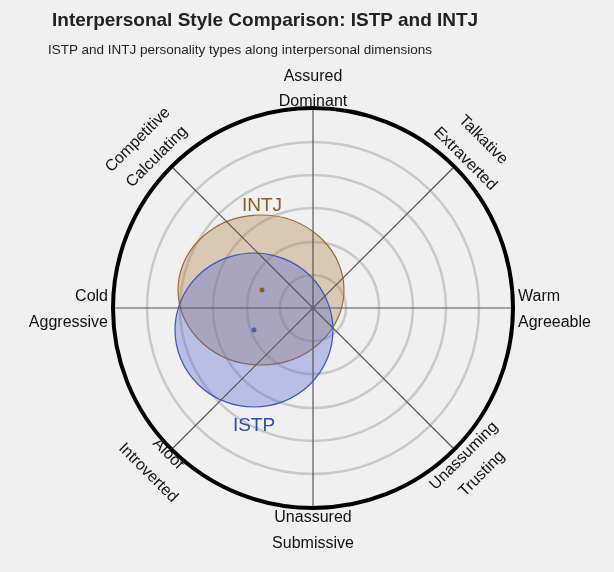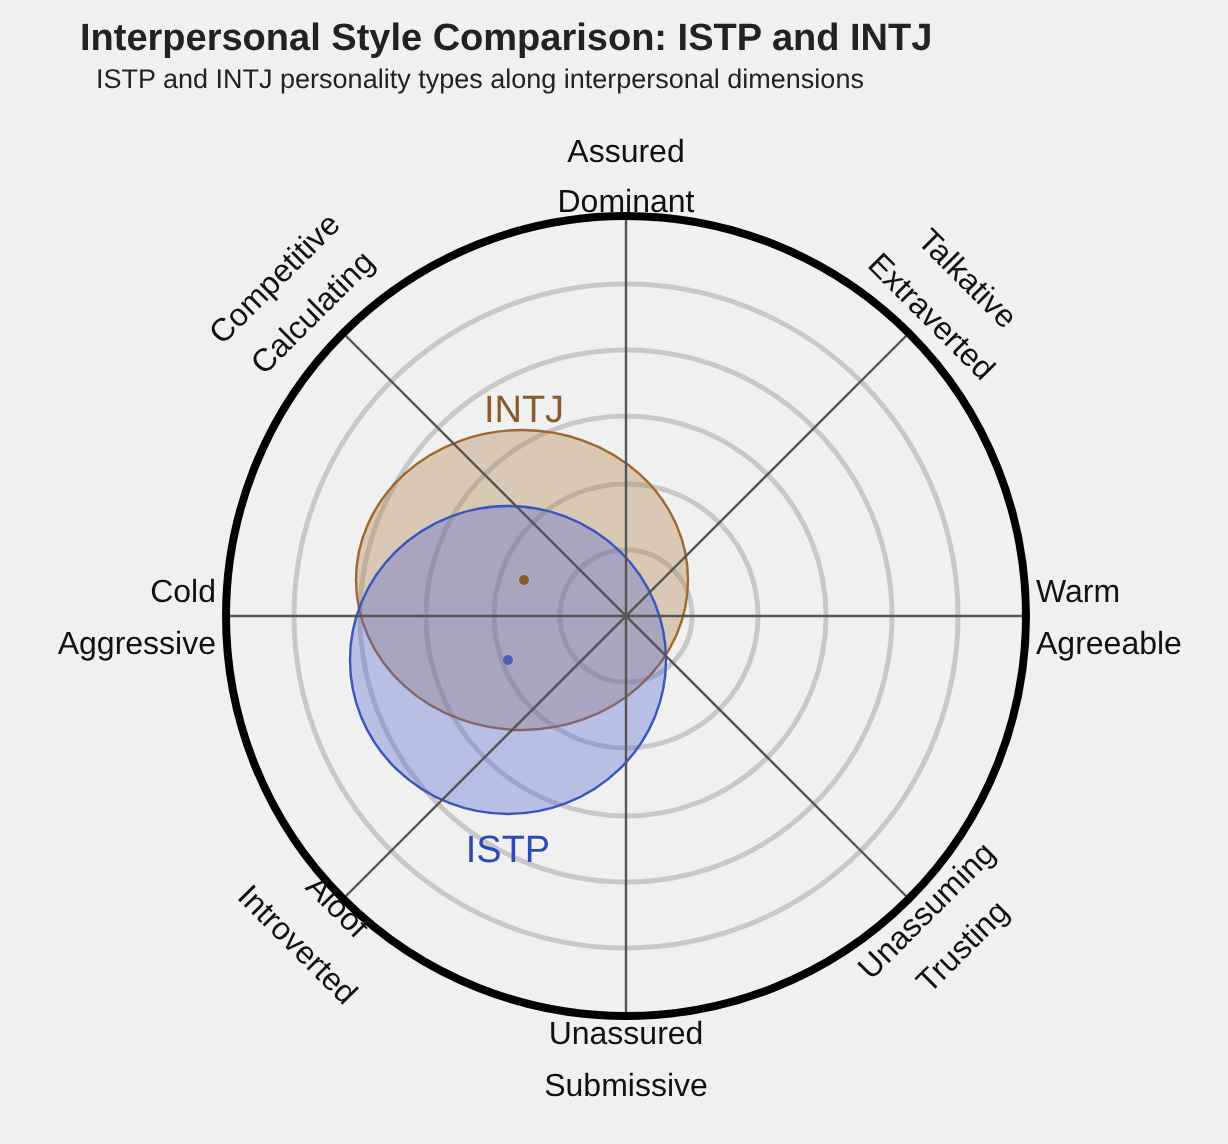--- a/index.html
+++ b/index.html
@@ -1,19 +1,19 @@
 <!DOCTYPE html>
 <html><head>
 <meta charset="utf-8">
 <style>
   html, body { margin:0; padding:0; }
   body { width:614px; height:572px; background:#f0f0f0; overflow:hidden; position:relative;
          font-family:"Liberation Sans", sans-serif; }
-  .title { position:absolute; left:40px; top:9px; font-size:19px; font-weight:bold; color:#222; }
-  .subtitle { position:absolute; left:48px; top:32px; font-size:13.5px; color:#222; }
+  .title { position:absolute; left:52px; top:9px; font-size:19px; font-weight:bold; color:#222; }
+  .subtitle { position:absolute; left:48px; top:42px; font-size:13.5px; color:#222; }
   svg { position:absolute; left:0; top:0; }
   .lbl { font-family:"Liberation Sans", sans-serif; font-size:16px; fill:#111; }
 </style>
 </head>
 <body>
 
 <div class="title">Interpersonal Style Comparison: ISTP and INTJ</div>
 <div class="subtitle">ISTP and INTJ personality types along interpersonal dimensions</div>
 
 <svg width="614" height="572">

